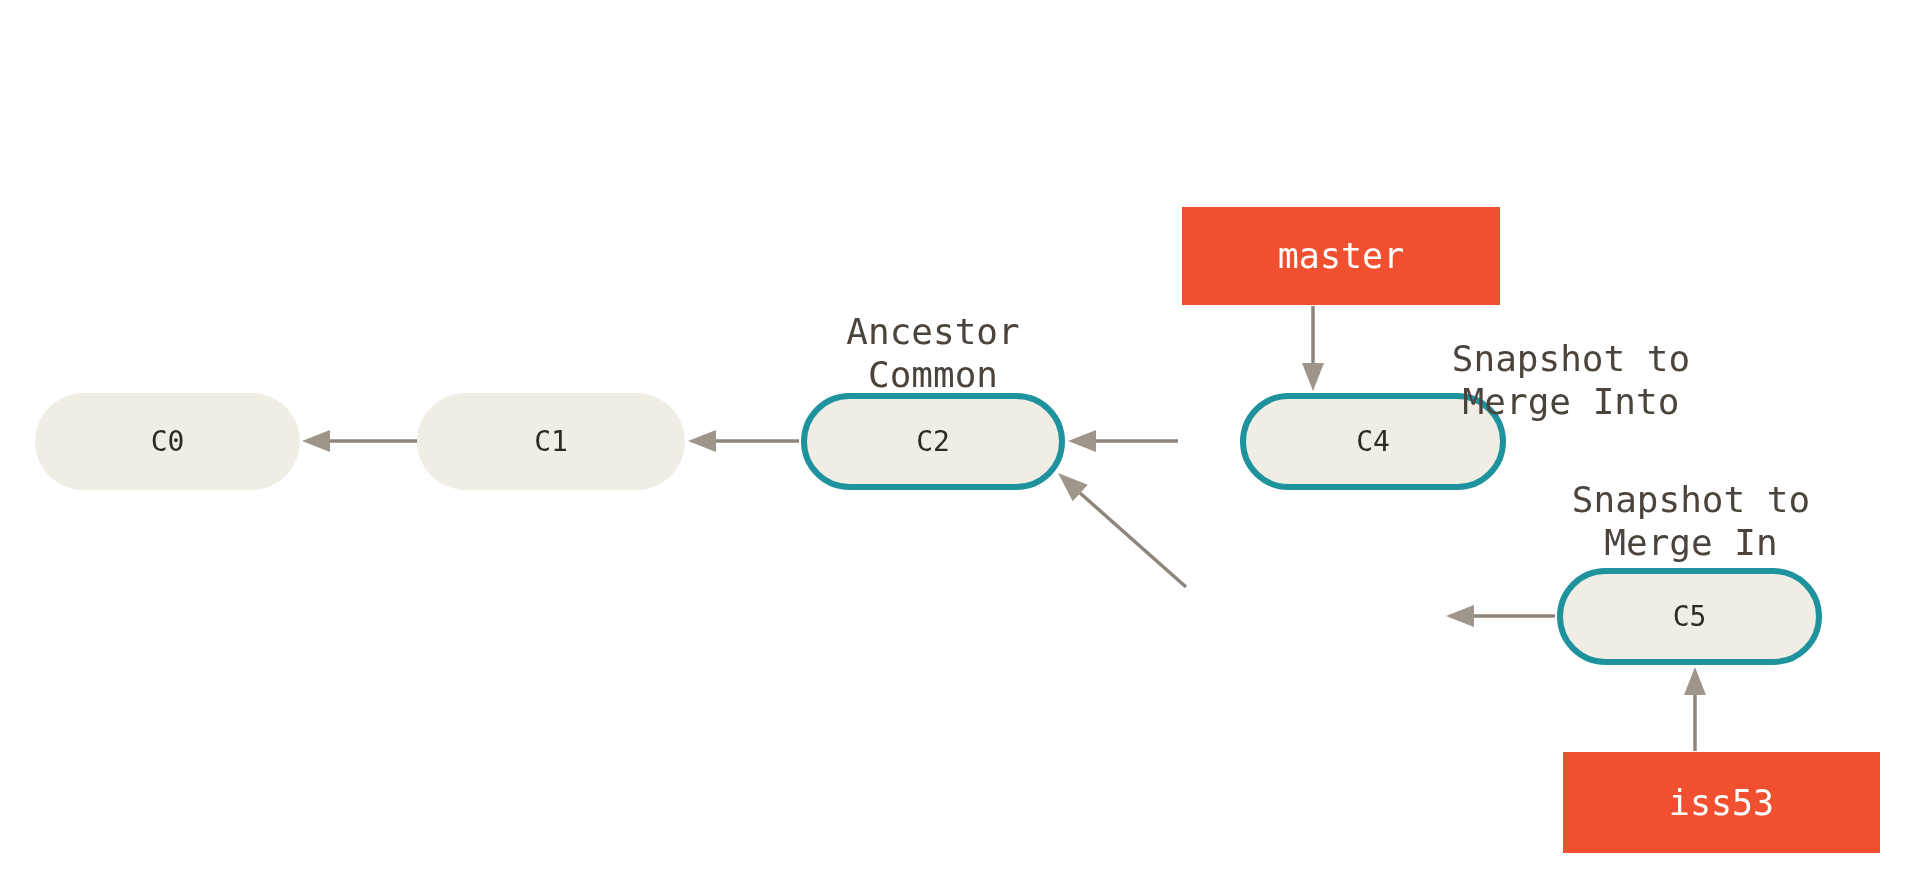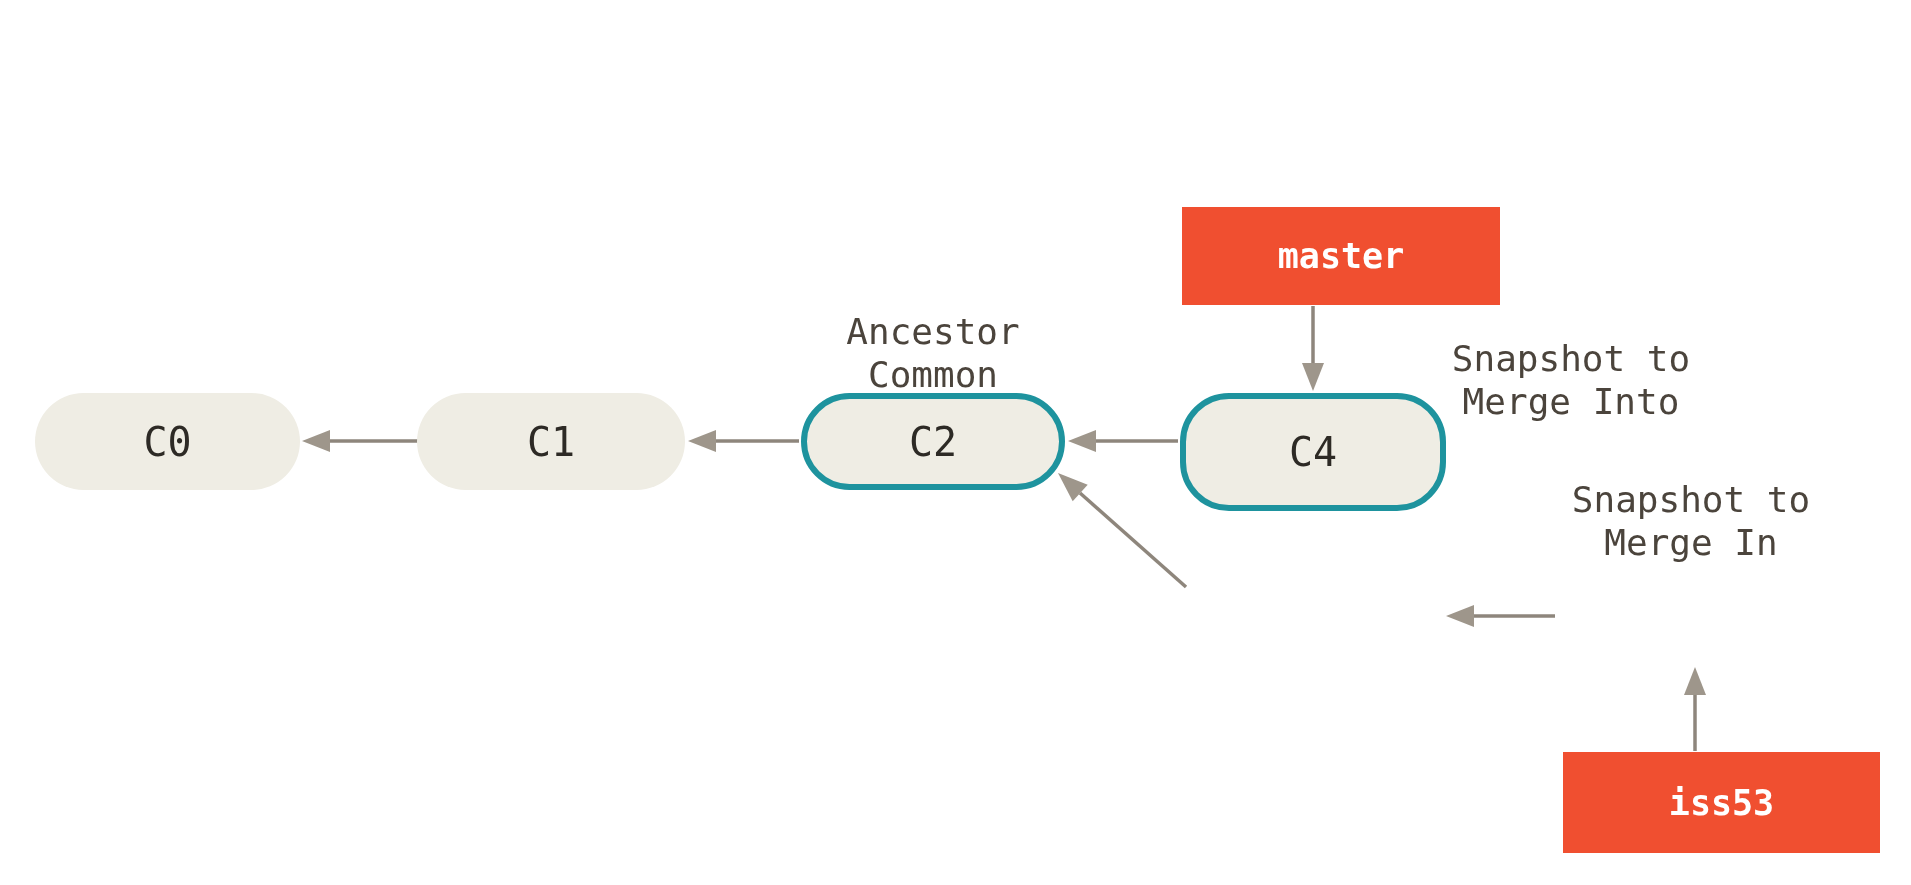--- a/index.html
+++ b/index.html
@@ -34,31 +34,30 @@
     border-radius: 49px;
     display: flex;
     align-items: center;
     justify-content: center;
   }
   .node.hl {
     border: 6px solid var(--node-border, #1e939e);
     justify-content: center;
   }
   .node-label {
-    font-size: 40px;
+    font-size: 28px;
     color: var(--node-text, #2d2a25);
   }
   .branch {
     position: absolute;
     box-sizing: border-box;
     background: var(--branch-fill, #f04f30);
     display: flex;
     align-items: center;
     justify-content: center;
-    font-weight: bold;
   }
   .branch-label {
     font-size: 35px;
     color: var(--branch-text, #ffffff);
   }
   .annotation {
     position: absolute;
     transform: translateX(-50%);
     text-align: center;
     font-size: 36px;
@@ -105,24 +104,27 @@
 
   <div class="node" style="left:35px;top:393px;width:265px;height:97px">
     <span class="node-label">C0</span>
   </div>
   <div class="node" style="left:417px;top:393px;width:268px;height:97px">
     <span class="node-label">C1</span>
   </div>
   <div class="node hl" style="left:801px;top:393px;width:264px;height:97px">
     <span class="node-label">C2</span>
   </div>
-  <div class="node hl" style="left:1180px;top:393px;width:266px;height:118px">
+  <div class="node hl" style="left:1240px;top:393px;width:266px;height:97px">
     <span class="node-label">C4</span>
   </div>
 
+  <div class="node hl" style="left:1557px;top:568px;width:265px;height:97px">
+    <span class="node-label">C5</span>
+  </div>
 
   <div class="branch" style="left:1182px;top:207px;width:318px;height:98px">
     <span class="branch-label">master</span>
   </div>
   <div class="branch" style="left:1563px;top:752px;width:317px;height:101px">
     <span class="branch-label">iss53</span>
   </div>
 
   <div class="annotation" style="left:933px;top:310px">
     <div>Ancestor</div>

